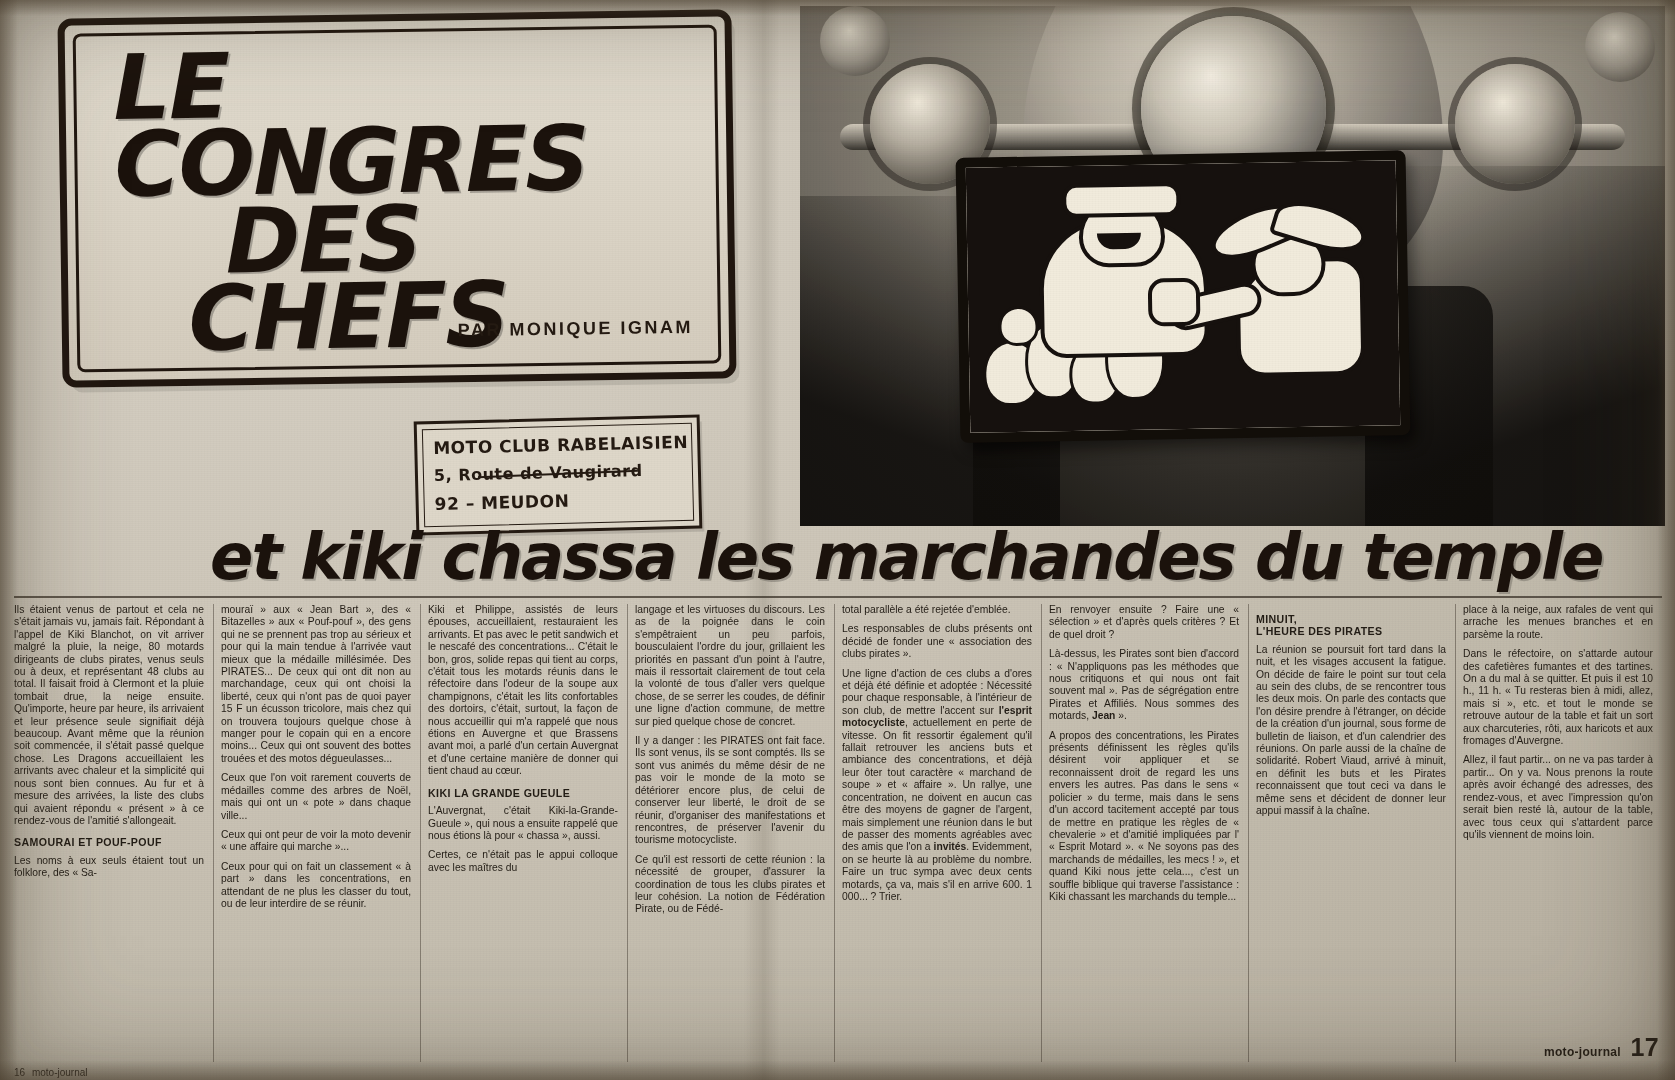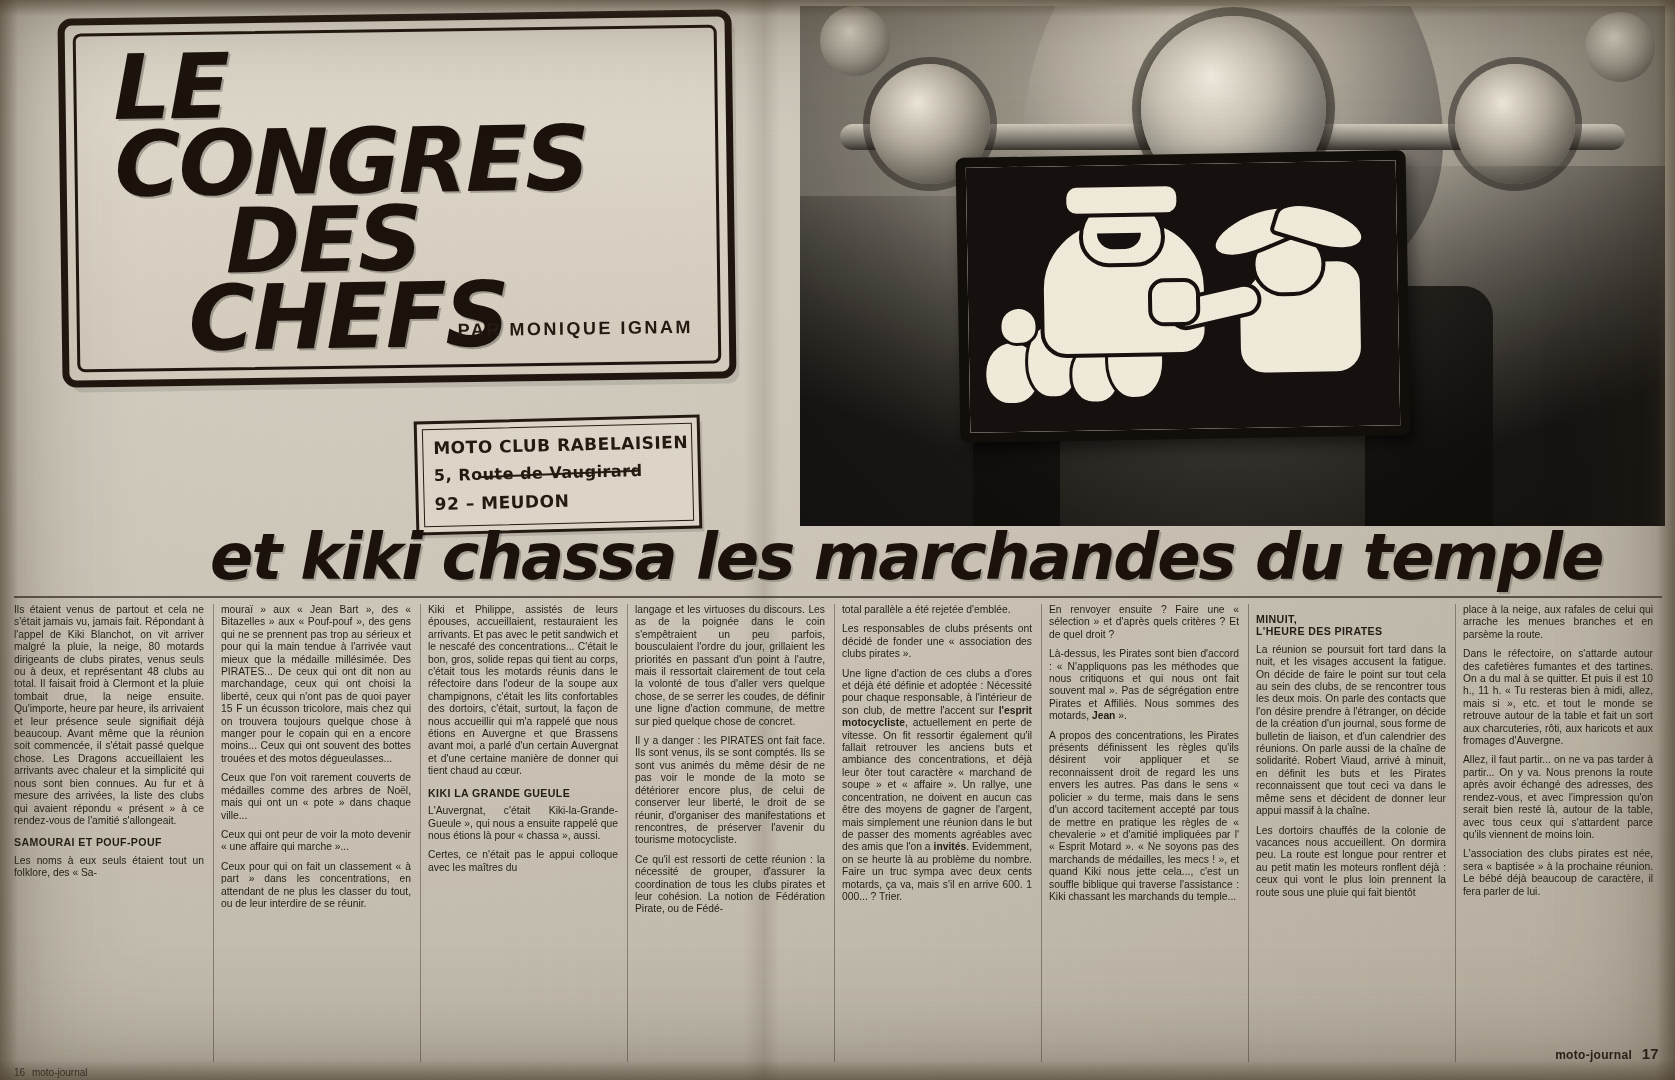--- a/index.html
+++ b/index.html
@@ -196,21 +196,21 @@
     text-transform:uppercase;
   }
   .col b{font-weight:bold;}
   .folio-l{
     position:absolute;left:14px;bottom:2px;font-size:10px;color:#2a241d;
   }
   .folio-r{
     position:absolute;right:16px;bottom:18px;font-size:12px;font-weight:bold;color:#241d16;
     letter-spacing:.3px;
   }
-  .folio-num{font-size:15px;font-weight:bold;margin-left:6px;}
+  .folio-num{font-size:25px;font-weight:bold;margin-left:6px;}
   
   .edge-top{position:absolute;left:0;top:0;width:1675px;height:16px;background:linear-gradient(180deg,rgba(70,58,42,.55),rgba(70,58,42,0));pointer-events:none;}
   .edge-bottom{position:absolute;left:0;bottom:0;width:1675px;height:20px;background:linear-gradient(0deg,rgba(70,58,42,.5),rgba(70,58,42,0));pointer-events:none;}
   .edge-left{position:absolute;left:0;top:0;width:18px;height:1080px;background:linear-gradient(90deg,rgba(70,58,42,.5),rgba(70,58,42,0));pointer-events:none;}
   .edge-right{position:absolute;right:0;top:0;width:18px;height:1080px;background:linear-gradient(270deg,rgba(70,58,42,.5),rgba(70,58,42,0));pointer-events:none;}
 </style>
 </head>
 <body>
 
 <div class="page">
@@ -306,27 +306,25 @@
         <p>Une ligne d'action de ces clubs a d'ores et déjà été définie et adoptée : Nécessité pour chaque responsable, à l'intérieur de son club, de mettre l'accent sur <b>l'esprit motocycliste</b>, actuellement en perte de vitesse. On fit ressortir également qu'il fallait retrouver les anciens buts et ambiance des concentrations, et déjà leur ôter tout caractère « marchand de soupe » et « affaire ». Un rallye, une concentration, ne doivent en aucun cas être des moyens de gagner de l'argent, mais simplement une réunion dans le but de passer des moments agréables avec des amis que l'on a <b>invités</b>. Evidemment, on se heurte là au problème du nombre. Faire un truc sympa avec deux cents motards, ça va, mais s'il en arrive 600. 1 000... ? Trier.</p>
       </div>
       <div class="col">
         <p>En renvoyer ensuite ? Faire une « sélection » et d'après quels critères ? Et de quel droit ?</p>
         <p>Là-dessus, les Pirates sont bien d'accord : « N'appliquons pas les méthodes que nous critiquons et qui nous ont fait souvent mal ». Pas de ségrégation entre Pirates et Affiliés. Nous sommes des motards, <b>Jean</b> ».</p>
         <p>A propos des concentrations, les Pirates présents définissent les règles qu'ils désirent voir appliquer et se reconnaissent droit de regard les uns envers les autres. Pas dans le sens « policier » du terme, mais dans le sens d'un accord tacitement accepté par tous de mettre en pratique les règles de « chevalerie » et d'amitié impliquées par l' « Esprit Motard ». « Ne soyons pas des marchands de médailles, les mecs ! », et quand Kiki nous jette cela..., c'est un souffle biblique qui traverse l'assistance : Kiki chassant les marchands du temple...</p>
       </div>
       <div class="col">
         <div class="sect">MINUIT,<br>L'HEURE DES PIRATES</div>
         <p>La réunion se poursuit fort tard dans la nuit, et les visages accusent la fatigue. On décide de faire le point sur tout cela au sein des clubs, de se rencontrer tous les deux mois. On parle des contacts que l'on désire prendre à l'étranger, on décide de la création d'un journal, sous forme de bulletin de liaison, et d'un calendrier des réunions. On parle aussi de la chaîne de solidarité. Robert Viaud, arrivé à minuit, en définit les buts et les Pirates reconnaissent que tout ceci va dans le même sens et décident de donner leur appui massif à la chaîne.</p>
-        <p>Les dortoirs chauffés de la colonie de vacances nous accueillent. On dormira peu. La route est longue pour rentrer et au petit matin les moteurs ronflent déjà : ceux qui vont le plus loin prennent la route sous une pluie qui fait bientôt</p>
-      </div>
-      <div class="col">
-        <p>place à la neige, aux rafales de celui qui arrache les menues branches et en parsème la route.</p>
+      </div>
+      <div class="col">
+        <p>place à la neige, aux rafales de vent qui arrache les menues branches et en parsème la route.</p>
         <p>Dans le réfectoire, on s'attarde autour des cafetières fumantes et des tartines. On a du mal à se quitter. Et puis il est 10 h., 11 h. « Tu resteras bien à midi, allez, mais si », etc. et tout le monde se retrouve autour de la table et fait un sort aux charcuteries, rôti, aux haricots et aux fromages d'Auvergne.</p>
         <p>Allez, il faut partir... on ne va pas tarder à partir... On y va. Nous prenons la route après avoir échangé des adresses, des rendez-vous, et avec l'impression qu'on serait bien resté là, autour de la table, avec tous ceux qui s'attardent parce qu'ils viennent de moins loin.</p>
-        <p>L'association des clubs pirates est née, sera « baptisée » à la prochaine réunion. Le bébé déjà beaucoup de caractère, il fera parler de lui.</p>
       </div>
     </div>
 
   <div class="folio-l">
     <span>16</span>
     <span style="margin-left:4px;">moto-journal</span>
   </div>
   <div class="folio-r">
     <span>moto-journal</span>
     <span class="folio-num">17</span>

